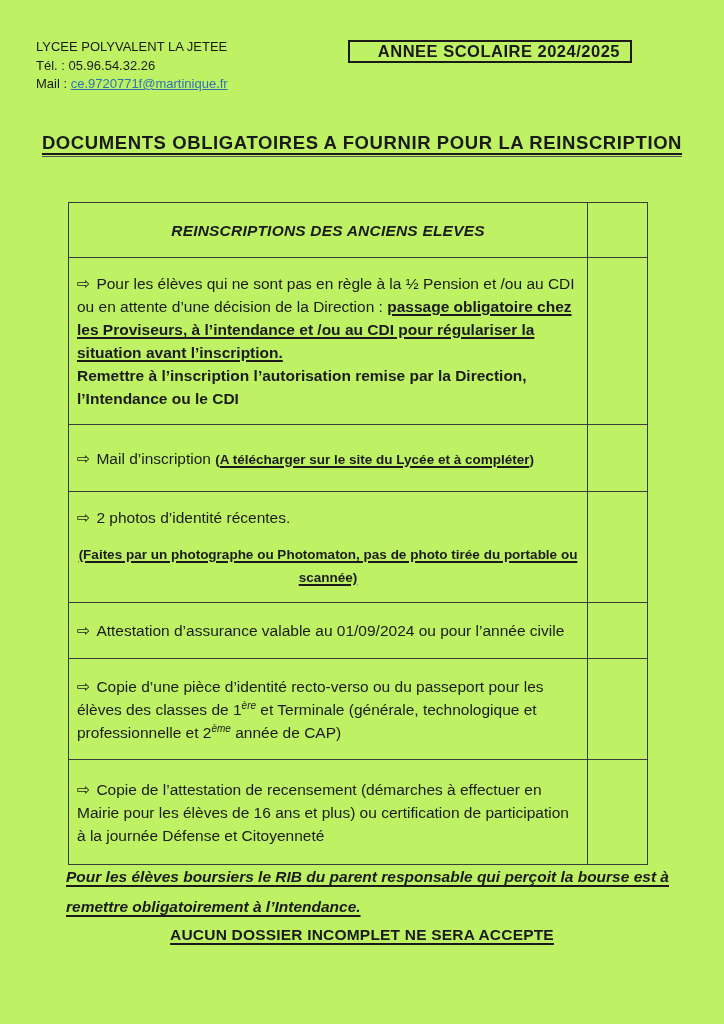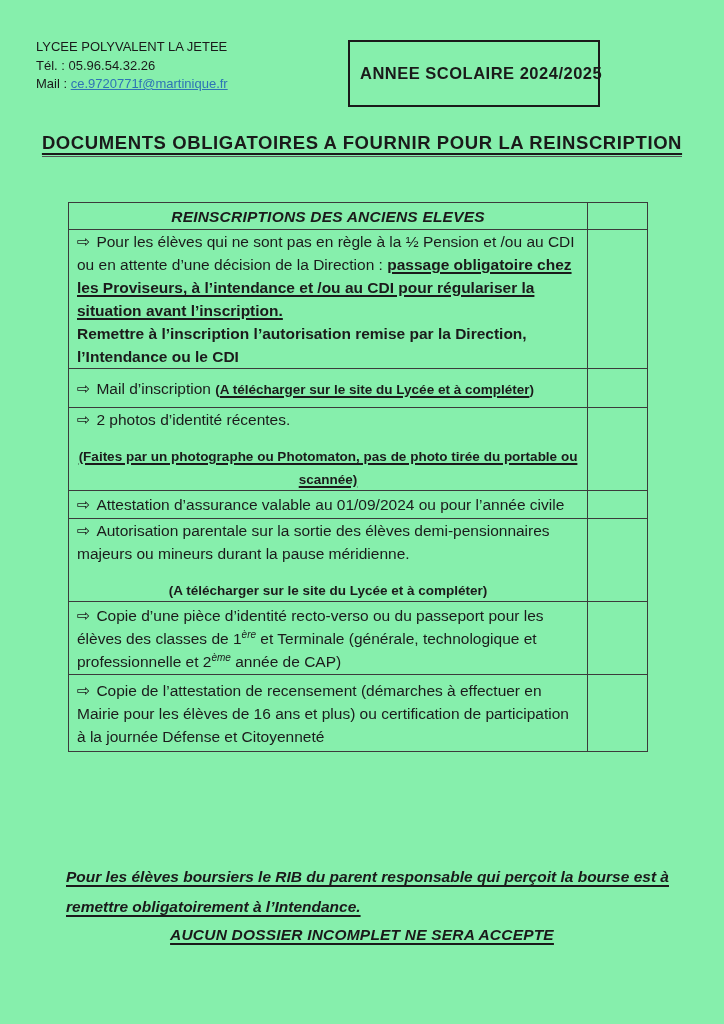--- a/index.html
+++ b/index.html
@@ -1,42 +1,42 @@
 <!DOCTYPE html>
 <html><head>
 <meta charset="utf-8">
 <style>
   html,body{margin:0;padding:0;background:#e8e8e8;}
   .page{
-    width:724px;height:1024px;background:#86efac;position:relative;
+    width:724px;height:1024px;background:#bef264;position:relative;
     font-family:"Liberation Sans","DejaVu Sans",sans-serif;color:#1a1a1a;
     margin:0 auto;overflow:hidden;box-sizing:border-box;
   }
   
   .school-info{position:absolute;left:36px;top:38px;font-size:13px;line-height:18.5px;}
   .school-info a{color:#2e74b5;text-decoration:underline;cursor:pointer;}
   .year-box{
-    position:absolute;left:348px;top:40px;width:252px;box-sizing:border-box;
-    border:2px solid #1a1a1a;padding:22px 10px;text-align:left;
+    position:absolute;left:348px;top:40px;width:284px;box-sizing:border-box;
+    border:2px solid #1a1a1a;padding:0 10px;text-align:right;
     font-size:16.5px;font-weight:bold;letter-spacing:.5px;white-space:nowrap;
   }
   
   .doc-title{position:absolute;left:0;top:132px;width:724px;text-align:center;}
   .doc-title span{
     font-size:18.5px;font-weight:bold;letter-spacing:.6px;
     text-decoration:underline;text-decoration-thickness:1.5px;text-underline-offset:4px;
     border-bottom:1px solid #555;padding-bottom:2.5px;
   }
   
   table.doc{
     position:absolute;left:68px;top:202px;width:580px;
     border-collapse:collapse;table-layout:fixed;
   }
   table.doc td{
-    border:1.5px solid #3b3b3b;padding:0 8px;vertical-align:middle;
+    border:1.5px solid #3b3b3b;padding:14px 8px;vertical-align:middle;
     font-size:15.5px;line-height:23px;color:#1b1b1b;
   }
   td.check-cell{width:43px;}
   tr.tr-h  td{height:26px;}
   tr.tr-1  td{height:124px;}
   tr.tr-2  td{height:38px;}
   tr.tr-3  td{height:50px;}
   tr.tr-4  td{height:27px;}
   tr.tr-5  td{height:51px;}
   tr.tr-6  td{height:72px;}
@@ -53,21 +53,21 @@
   .center-note{text-align:center;margin-top:13px;}
   sup{font-size:10px;line-height:0;font-style:italic;}
   
   .scholarship{
     position:absolute;left:66px;top:862px;width:604px;
     font-size:15.5px;font-weight:bold;font-style:italic;line-height:30px;
     text-decoration:underline;text-decoration-thickness:1.5px;text-underline-offset:3px;
   }
   .warning{
     position:absolute;left:0;top:926px;width:724px;text-align:center;
-    font-size:15.5px;font-weight:bold;font-style:italic;letter-spacing:.2px;
+    font-size:15.5px;font-weight:bold;letter-spacing:.2px;
     text-decoration:underline;text-decoration-thickness:1.5px;text-underline-offset:3px;
   }
 </style>
 </head>
 <body>
 
 <div class="page">
 
   <div class="school-info">
     <div>LYCEE POLYVALENT LA JETEE</div>
@@ -111,27 +111,20 @@
       <td class="check-cell"></td>
     </tr>
 
     <tr class="tr-4">
       <td>
         <span class="arrow">⇨</span><span>Attestation d’assurance valable au 01/09/2024 ou pour l’année civile</span>
       </td>
       <td class="check-cell"></td>
     </tr>
 
-    <tr class="tr-5">
-      <td>
-        <span class="arrow">⇨</span><span>Autorisation parentale sur la sortie des élèves demi-pensionnaires majeurs ou mineurs durant la pause méridienne.</span>
-        <div class="center-note"><span class="note">(A télécharger sur le site du Lycée et à compléter)</span></div>
-      </td>
-      <td class="check-cell"></td>
-    </tr>
 
     <tr class="tr-6">
       <td>
         <span class="arrow">⇨</span><span>Copie d’une pièce d’identité recto-verso ou du passeport pour les élèves des classes de 1</span><sup>ère</sup><span> et Terminale (générale, technologique et professionnelle et 2</span><sup>ème</sup><span> année de CAP)</span>
       </td>
       <td class="check-cell"></td>
     </tr>
 
     <tr class="tr-7">
       <td>

